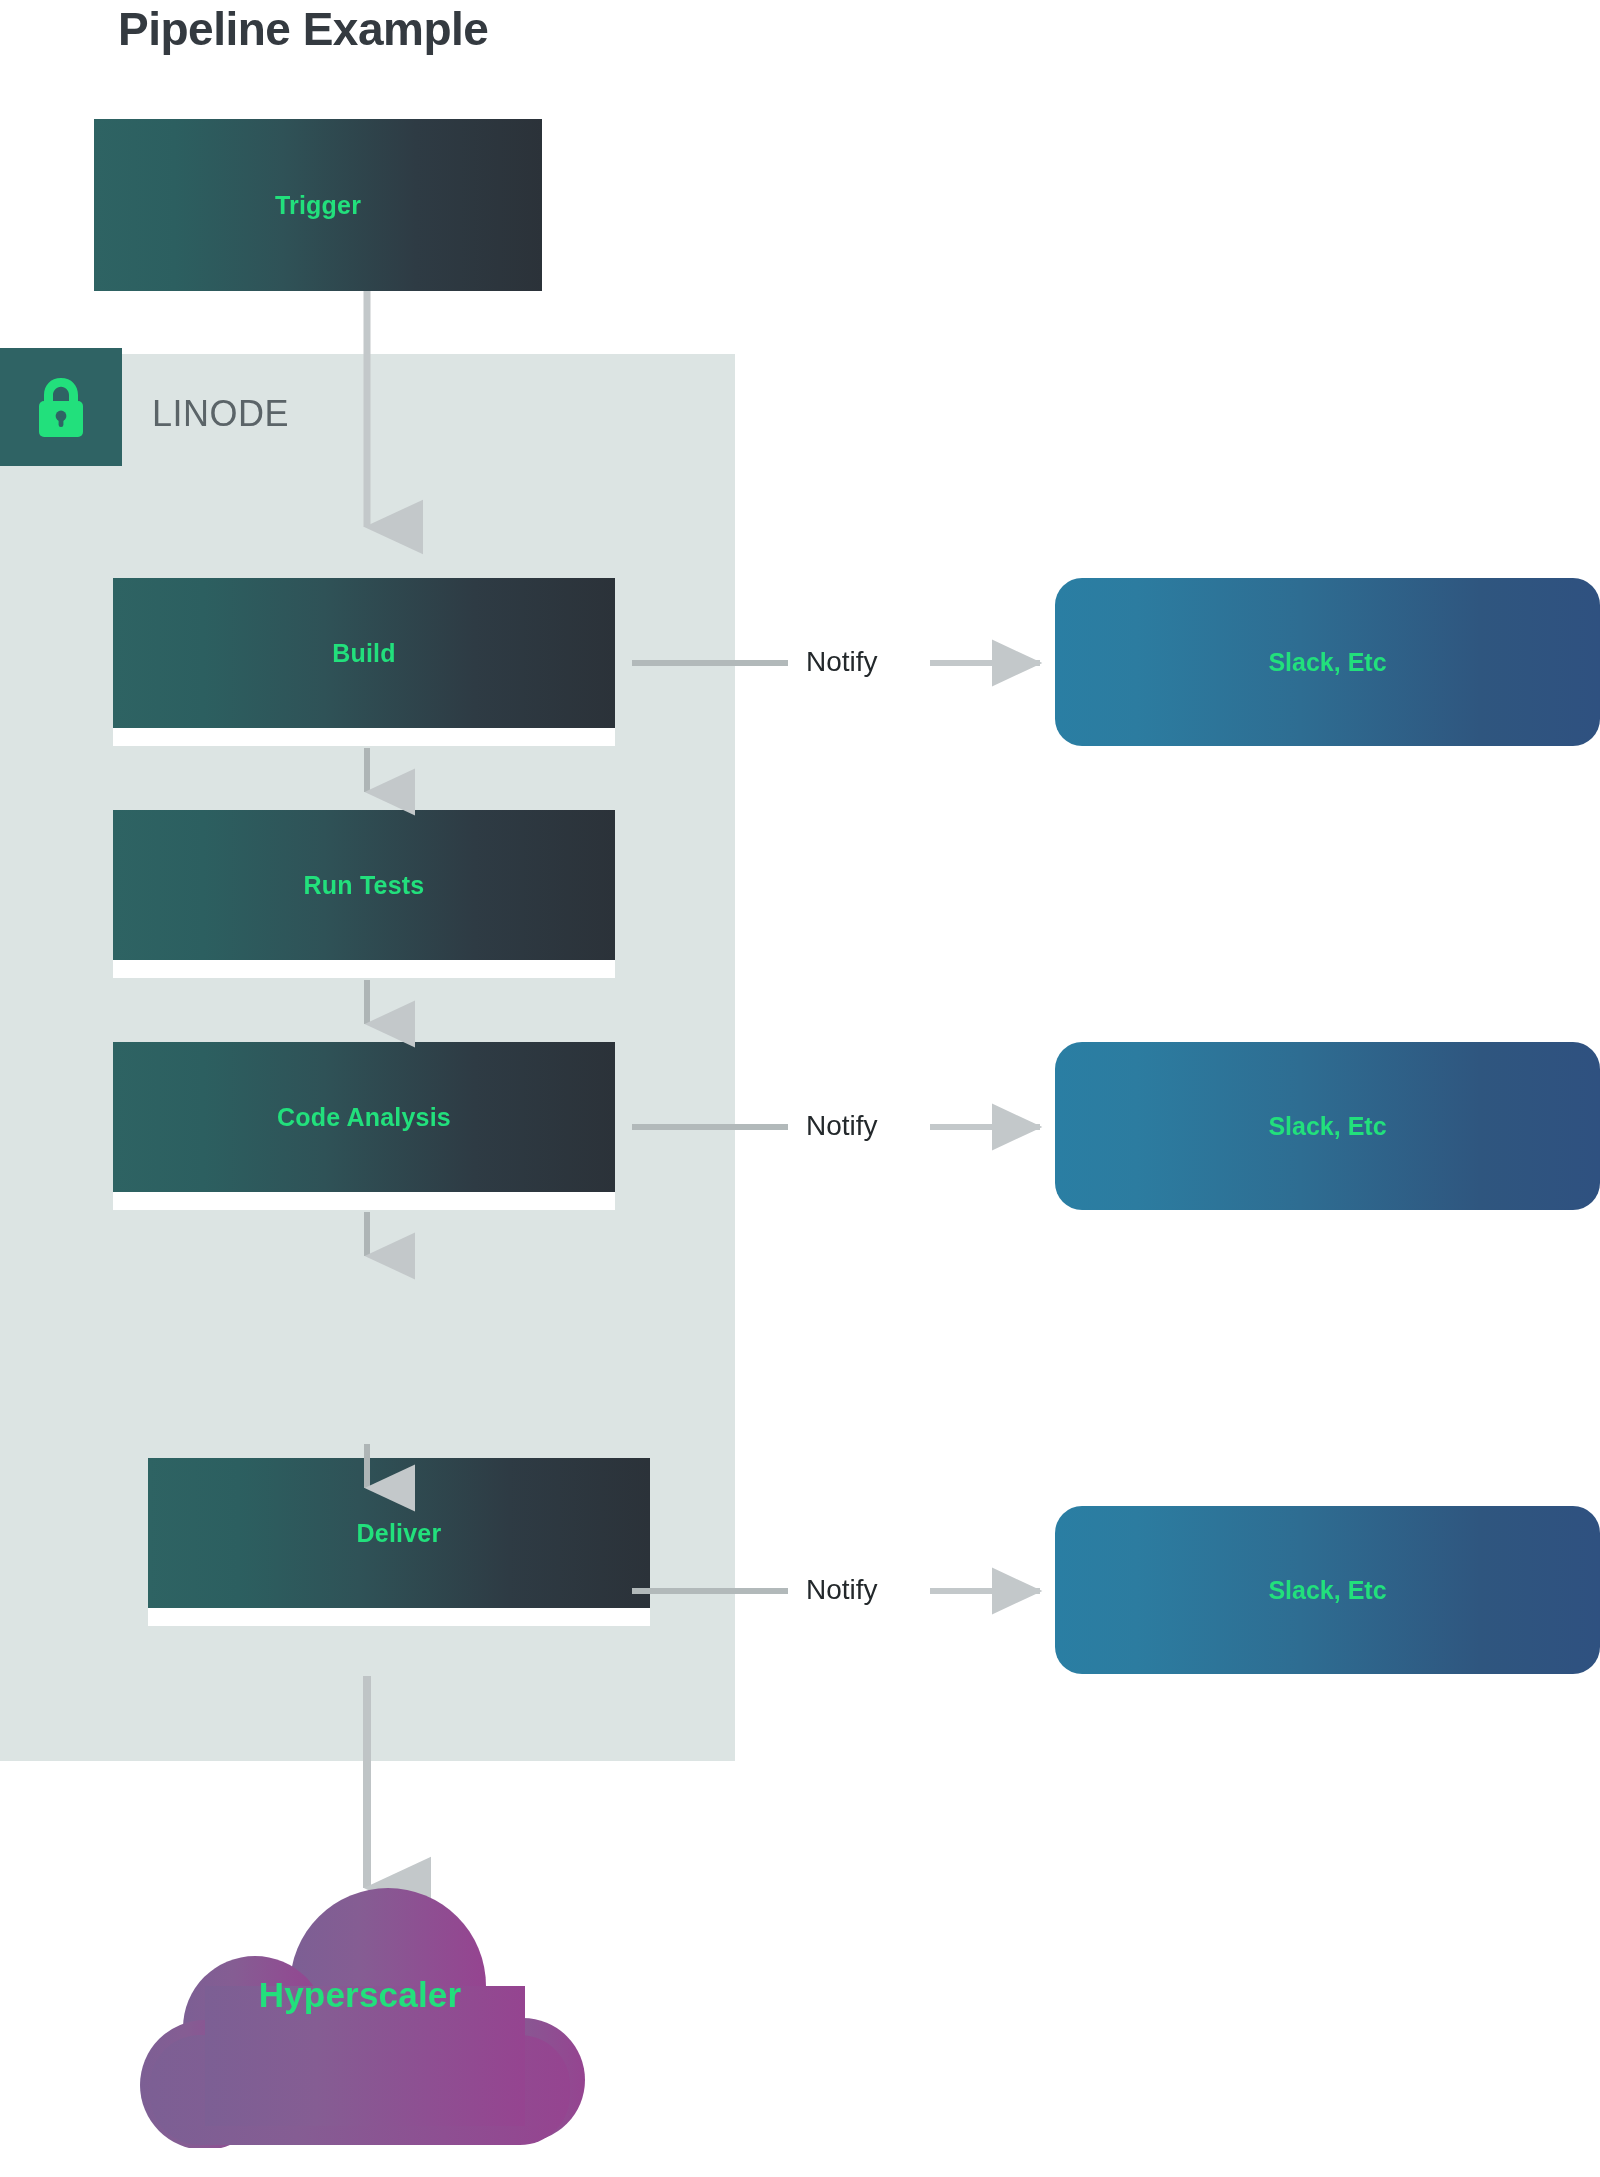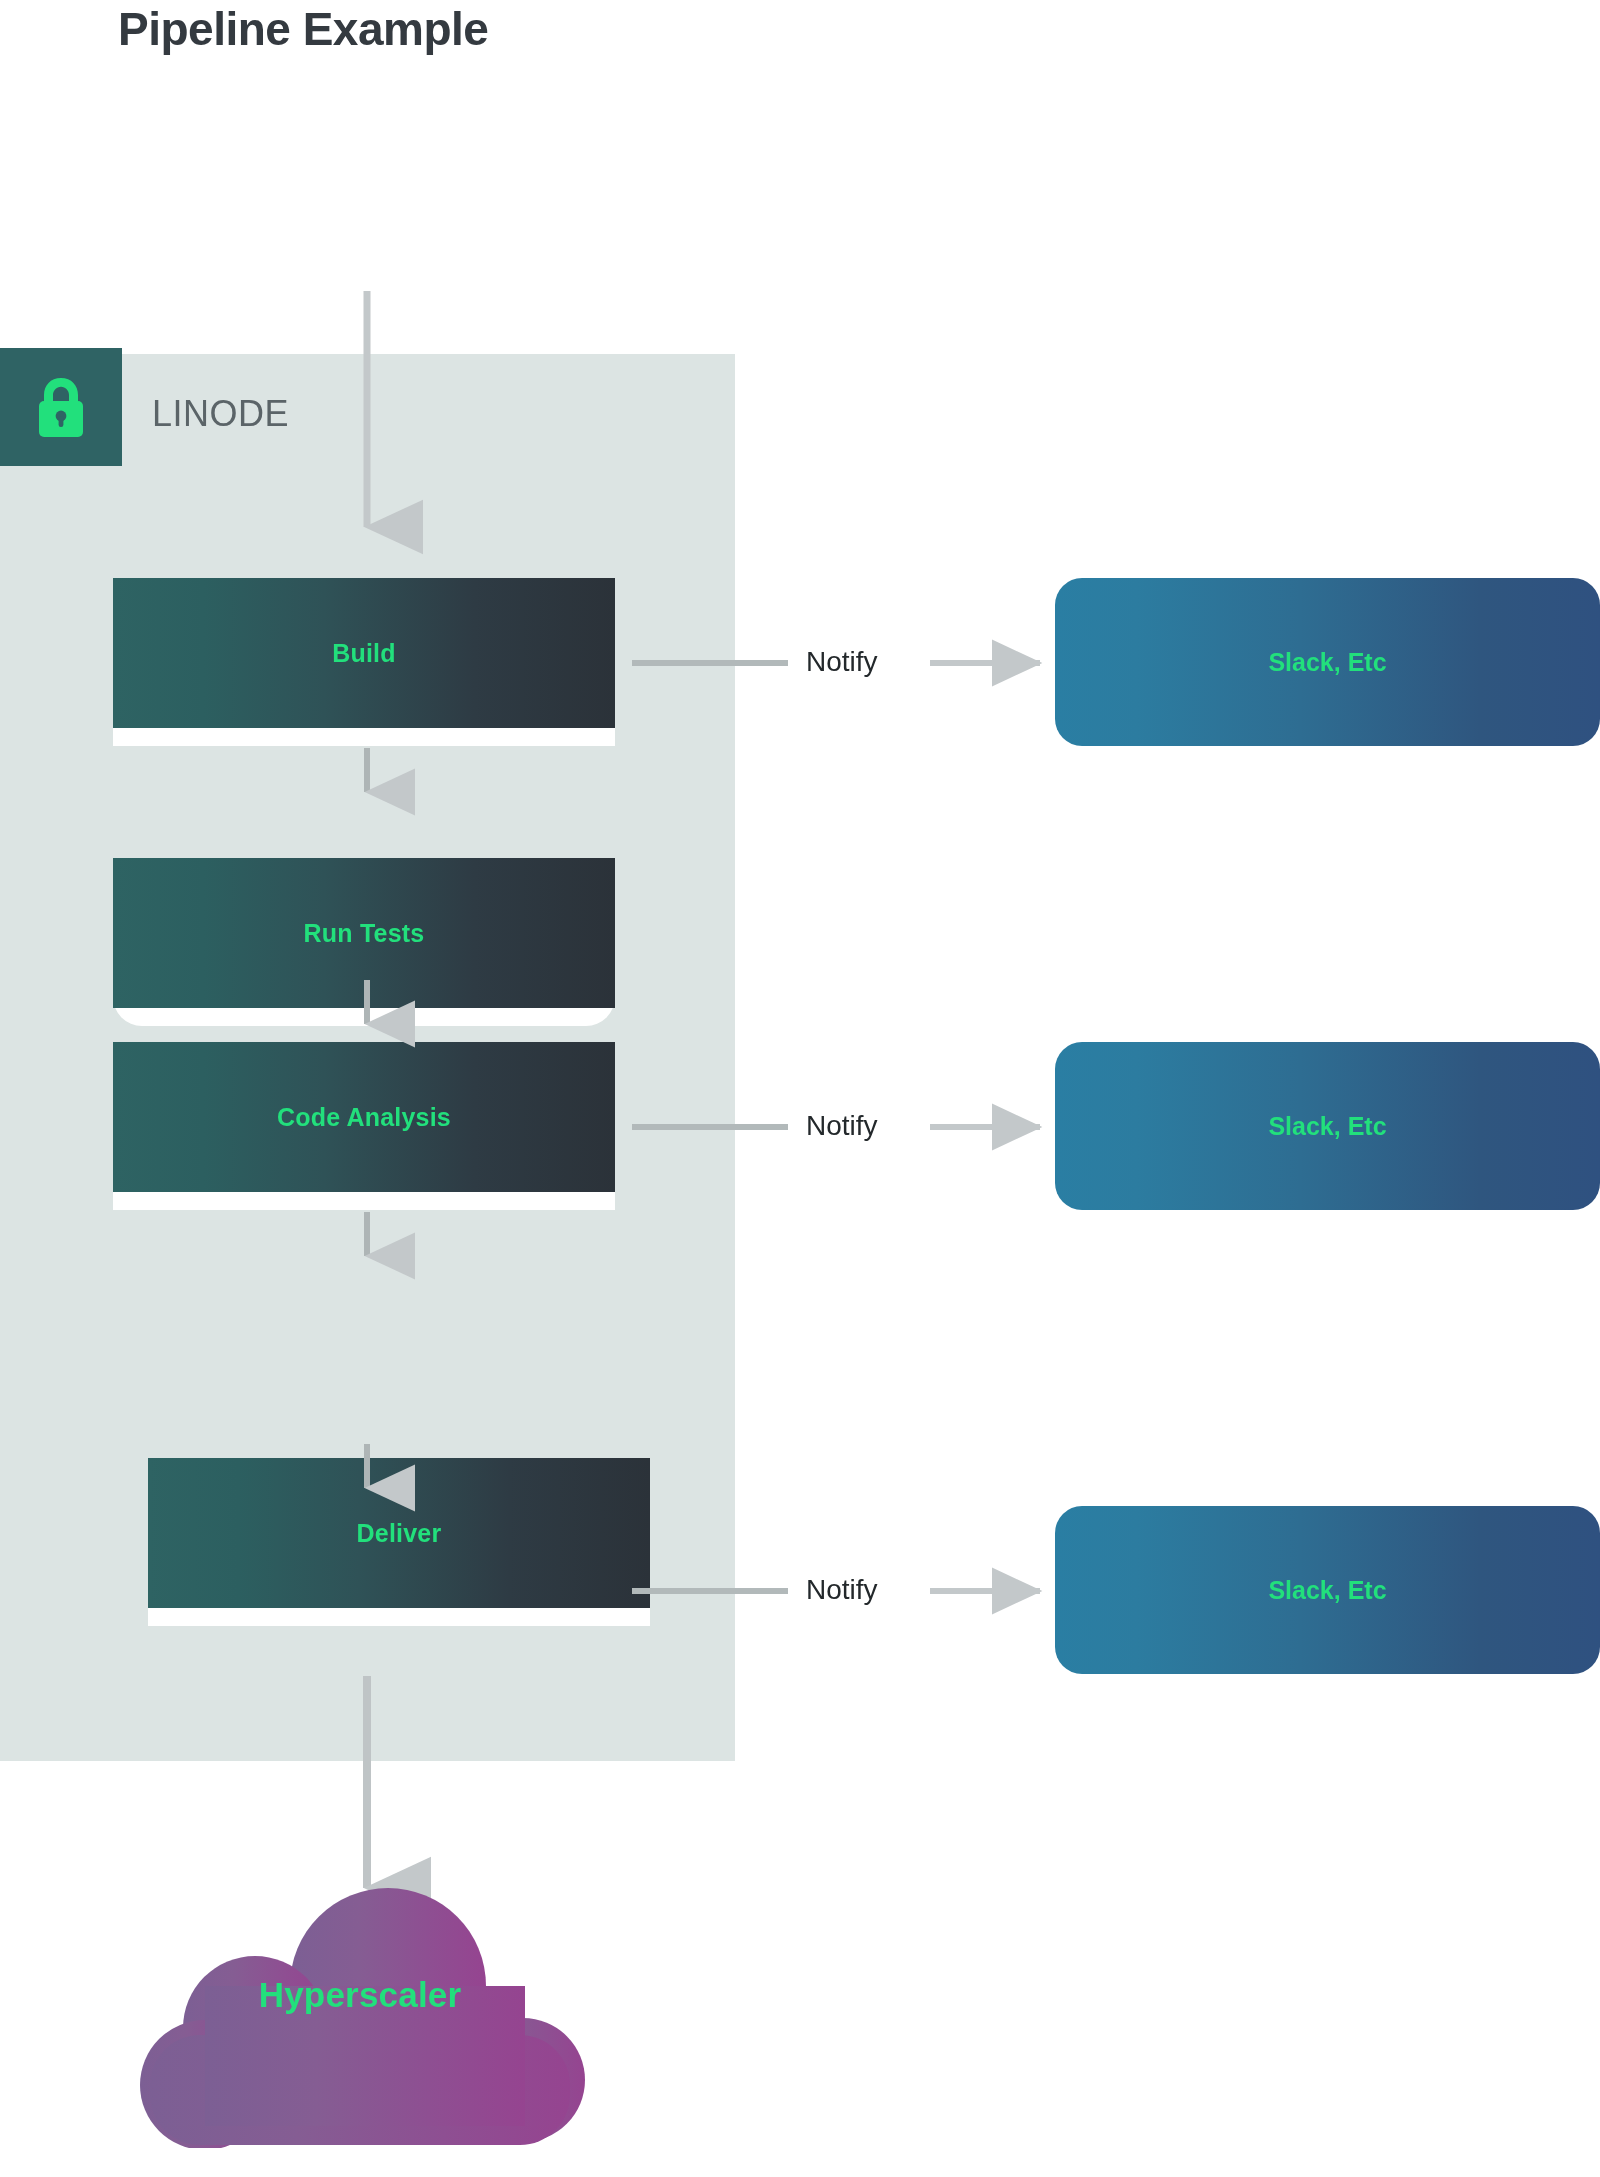--- a/index.html
+++ b/index.html
@@ -97,21 +97,21 @@
     align-items: center;
     justify-content: center;
     background: linear-gradient(90deg, #2e6363 0%, #2c5f60 18%, #2f5257 42%, #2e3b44 72%, #2b3239 100%);
     color: #22e07c;
     font-weight: bold;
     font-size: 25px;
     letter-spacing: 0.2px;
   }
 
   #stage-build      { top: 578px;  height: 168px; }
-  #stage-run-tests  { top: 858px;  height: 168px; border-radius: 29px; }
+  #stage-run-tests  { top: 810px;  height: 168px; }
   #stage-code       { top: 1042px; height: 168px; }
   #stage-package    { top: 1274px; height: 168px; }
   #stage-deliver    { top: 1458px; height: 168px; margin-left: 35px; }
 
   #stage-build .inner,
   #stage-run-tests .inner,
   #stage-code .inner,
   #stage-package .inner,
   #stage-deliver .inner { height: 150px; }
 
@@ -168,20 +168,23 @@
     letter-spacing: 0.2px;
   }
 </style>
 </head>
 <body>
 
 <div id="canvas">
 
   <div id="page-title">Pipeline Example</div>
 
+  <div class="stage-box" id="trigger-box">
+    <span>Trigger</span>
+  </div>
 
   <div id="linode-zone"></div>
 
   <div id="lock-badge">
     <svg width="58" height="64" viewBox="0 0 58 64">
       <path d="M29 3 C18.5 3 12 10.5 12 20 L12 28 L21 28 L21 20 C21 15.6 24.5 11.8 29 11.8 C33.5 11.8 37 15.6 37 20 L37 28 L46 28 L46 20 C46 10.5 39.5 3 29 3 Z" fill="#22e07c"></path>
       <rect x="7" y="26" width="44" height="36" rx="5" fill="#22e07c"></rect>
       <circle cx="29" cy="41" r="5.4" fill="#2f6364"></circle>
       <rect x="26.6" y="41" width="4.8" height="11" rx="2.2" fill="#2f6364"></rect>
     </svg>

